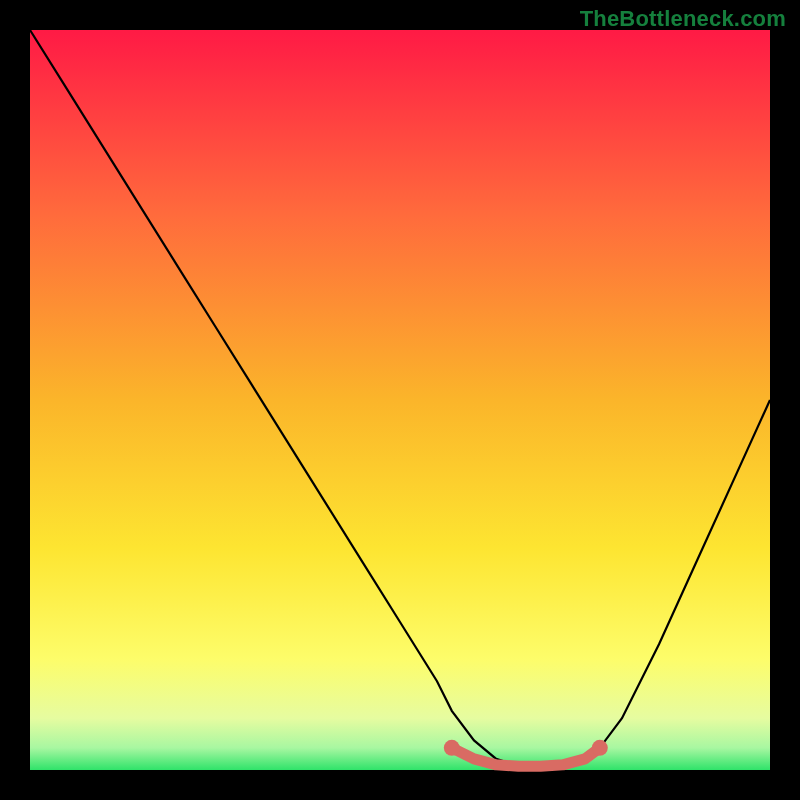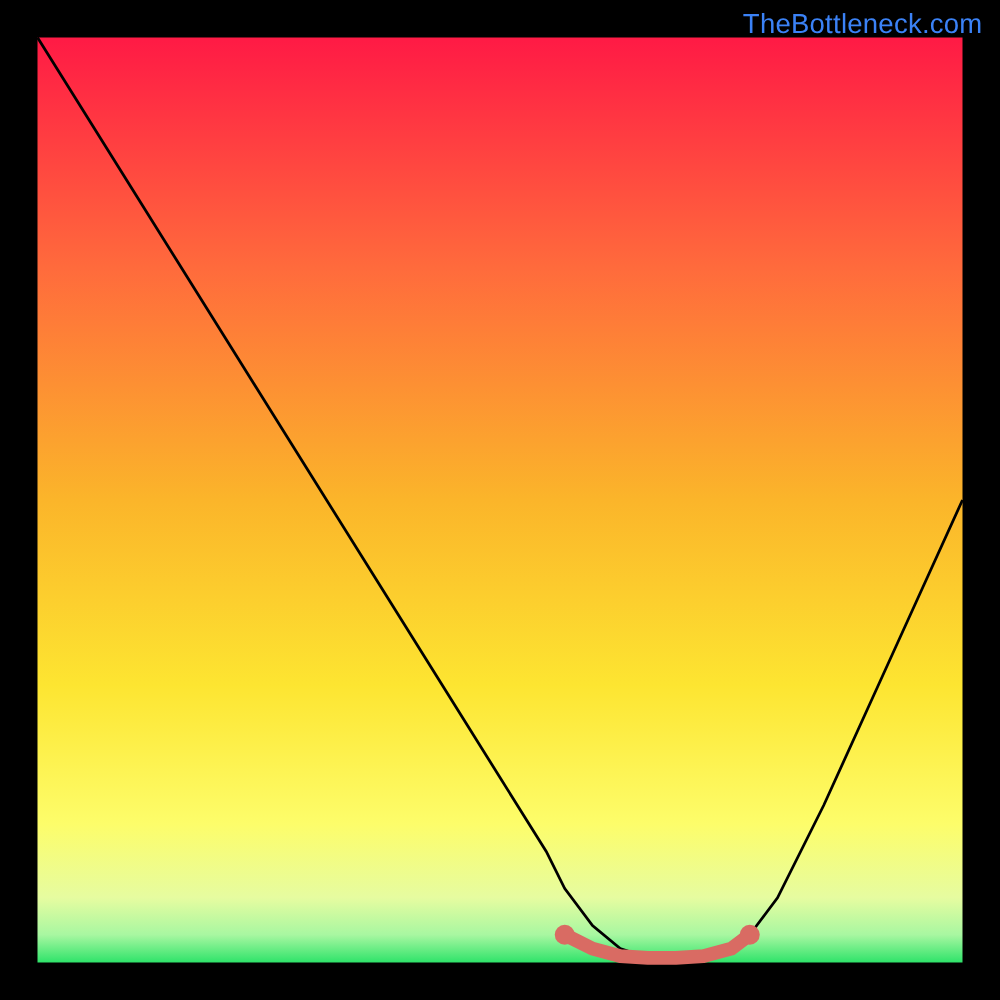--- a/index.html
+++ b/index.html
@@ -14,23 +14,23 @@
   .chart-container {
     position: relative;
     width: 800px;
     height: 800px;
     background: #000;
   }
   .watermark {
     position: absolute;
     top: 6px;
     right: 14px;
-    color: #3b82f6;
+    color: #15803d;
     font-size: 22px;
-    font-weight: normal;
+    font-weight: bold;
     letter-spacing: 0.2px;
     z-index: 5;
   }
   svg {
     display: block;
   }
   .plot-bg {
     
   }
 </style>

